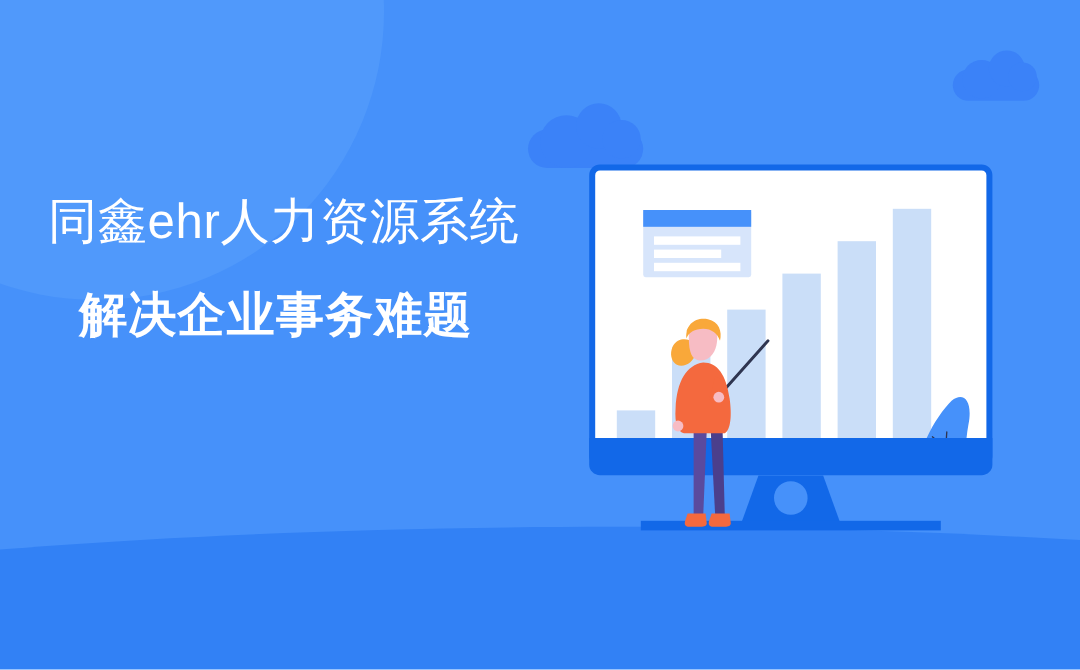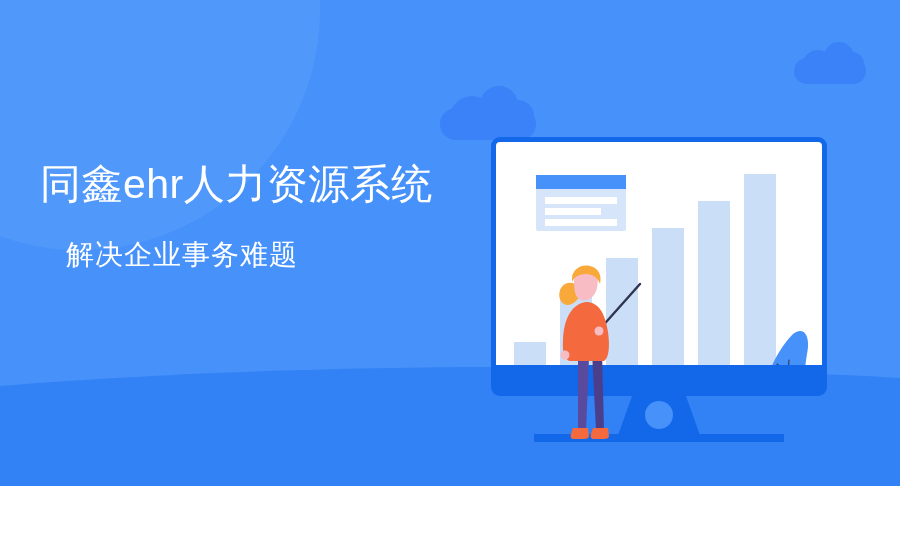--- a/index.html
+++ b/index.html
@@ -6,21 +6,21 @@
     margin: 0;
     padding: 0;
     background: #ffffff;
   }
   body {
     font-family: "Liberation Sans", sans-serif;
   }
   #banner {
     position: relative;
     width: 900px;
-    height: 486px;
+    height: 558px;
     overflow: hidden;
     background: #4691fa;
   }
 
   
   .bg-base {
     position: absolute;
     inset: 0;
     background: #4691fa;
   }
@@ -63,23 +63,23 @@
     font-weight: 400;
     letter-spacing: 0.5px;
     white-space: nowrap;
   }
   .sub-lines {
     margin-top: 28px;
     margin-left: 26px;
   }
   .subline {
     color: #ffffff;
-    font-size: 28px;
+    font-size: 40px;
     line-height: 1.32;
-    font-weight: 400;
+    font-weight: 700;
     letter-spacing: 1px;
     white-space: nowrap;
   }
 
   
   .monitor {
     position: absolute;
     left: 491px;
     top: 137px;
   }

